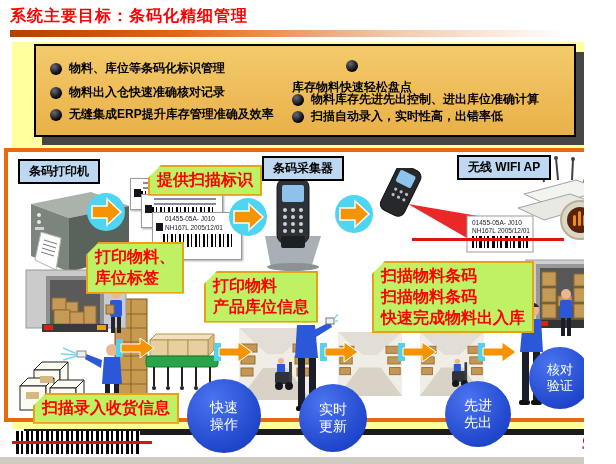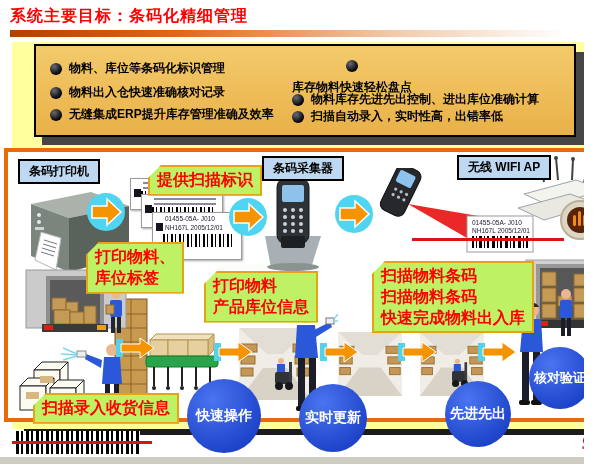--- a/index.html
+++ b/index.html
@@ -22,22 +22,22 @@
 
   .frame{left:4px;top:148px;width:600px;height:266px;border:4px solid #e96a0a;background:#fff;z-index:1;}
 
   .devlabel{background:#bdd8f0;border:2px solid #000;color:#000;font-weight:bold;font-size:12px;
             padding:2px 9px;white-space:nowrap;z-index:4;}
 
   .callout{background:#bef264;border:2px solid #e8a312;color:#f00;font-weight:bold;font-size:16px;
            line-height:1.3;padding:3px 7px;white-space:nowrap;z-index:6;
            clip-path:polygon(13px 0,100% 0,100% 100%,0 100%,0 13px);}
 
-  .badge{border-radius:50%;color:#fff;font-weight:bold;font-size:14px;line-height:1.25;z-index:7;
-         display:flex;flex-direction:row;align-items:center;justify-content:center;
+  .badge{border-radius:50%;color:#fff;font-weight:normal;font-size:14px;line-height:1.25;z-index:7;
+         display:flex;flex-direction:column;align-items:center;justify-content:center;
          background:radial-gradient(circle at 35% 28%,#4a74f0,#1d43c9 75%);}
 
   .cardstack{left:126px;top:176px;width:118px;height:86px;z-index:3;}
   .card{position:absolute;background:#fff;border:1px solid #9a9a9a;box-shadow:1px 1px 2px rgba(0,0,0,.35);}
   .card .bar{height:2px;background:#8a8a9a;margin:3px 6px 0 12px;}
   .card .sq{position:absolute;left:3px;top:10px;width:7px;height:8px;background:#15151d;}
   .cardline{font-size:6.5px;color:#223;margin:2px 4px 0 12px;line-height:1.15;white-space:nowrap;}
   .cardbarcode{height:13px;margin:2px 6px 0 10px;
         background:repeating-linear-gradient(90deg,#000 0 2px,#fff 2px 4px,#000 4px 5px,#fff 5px 8px);}
 

